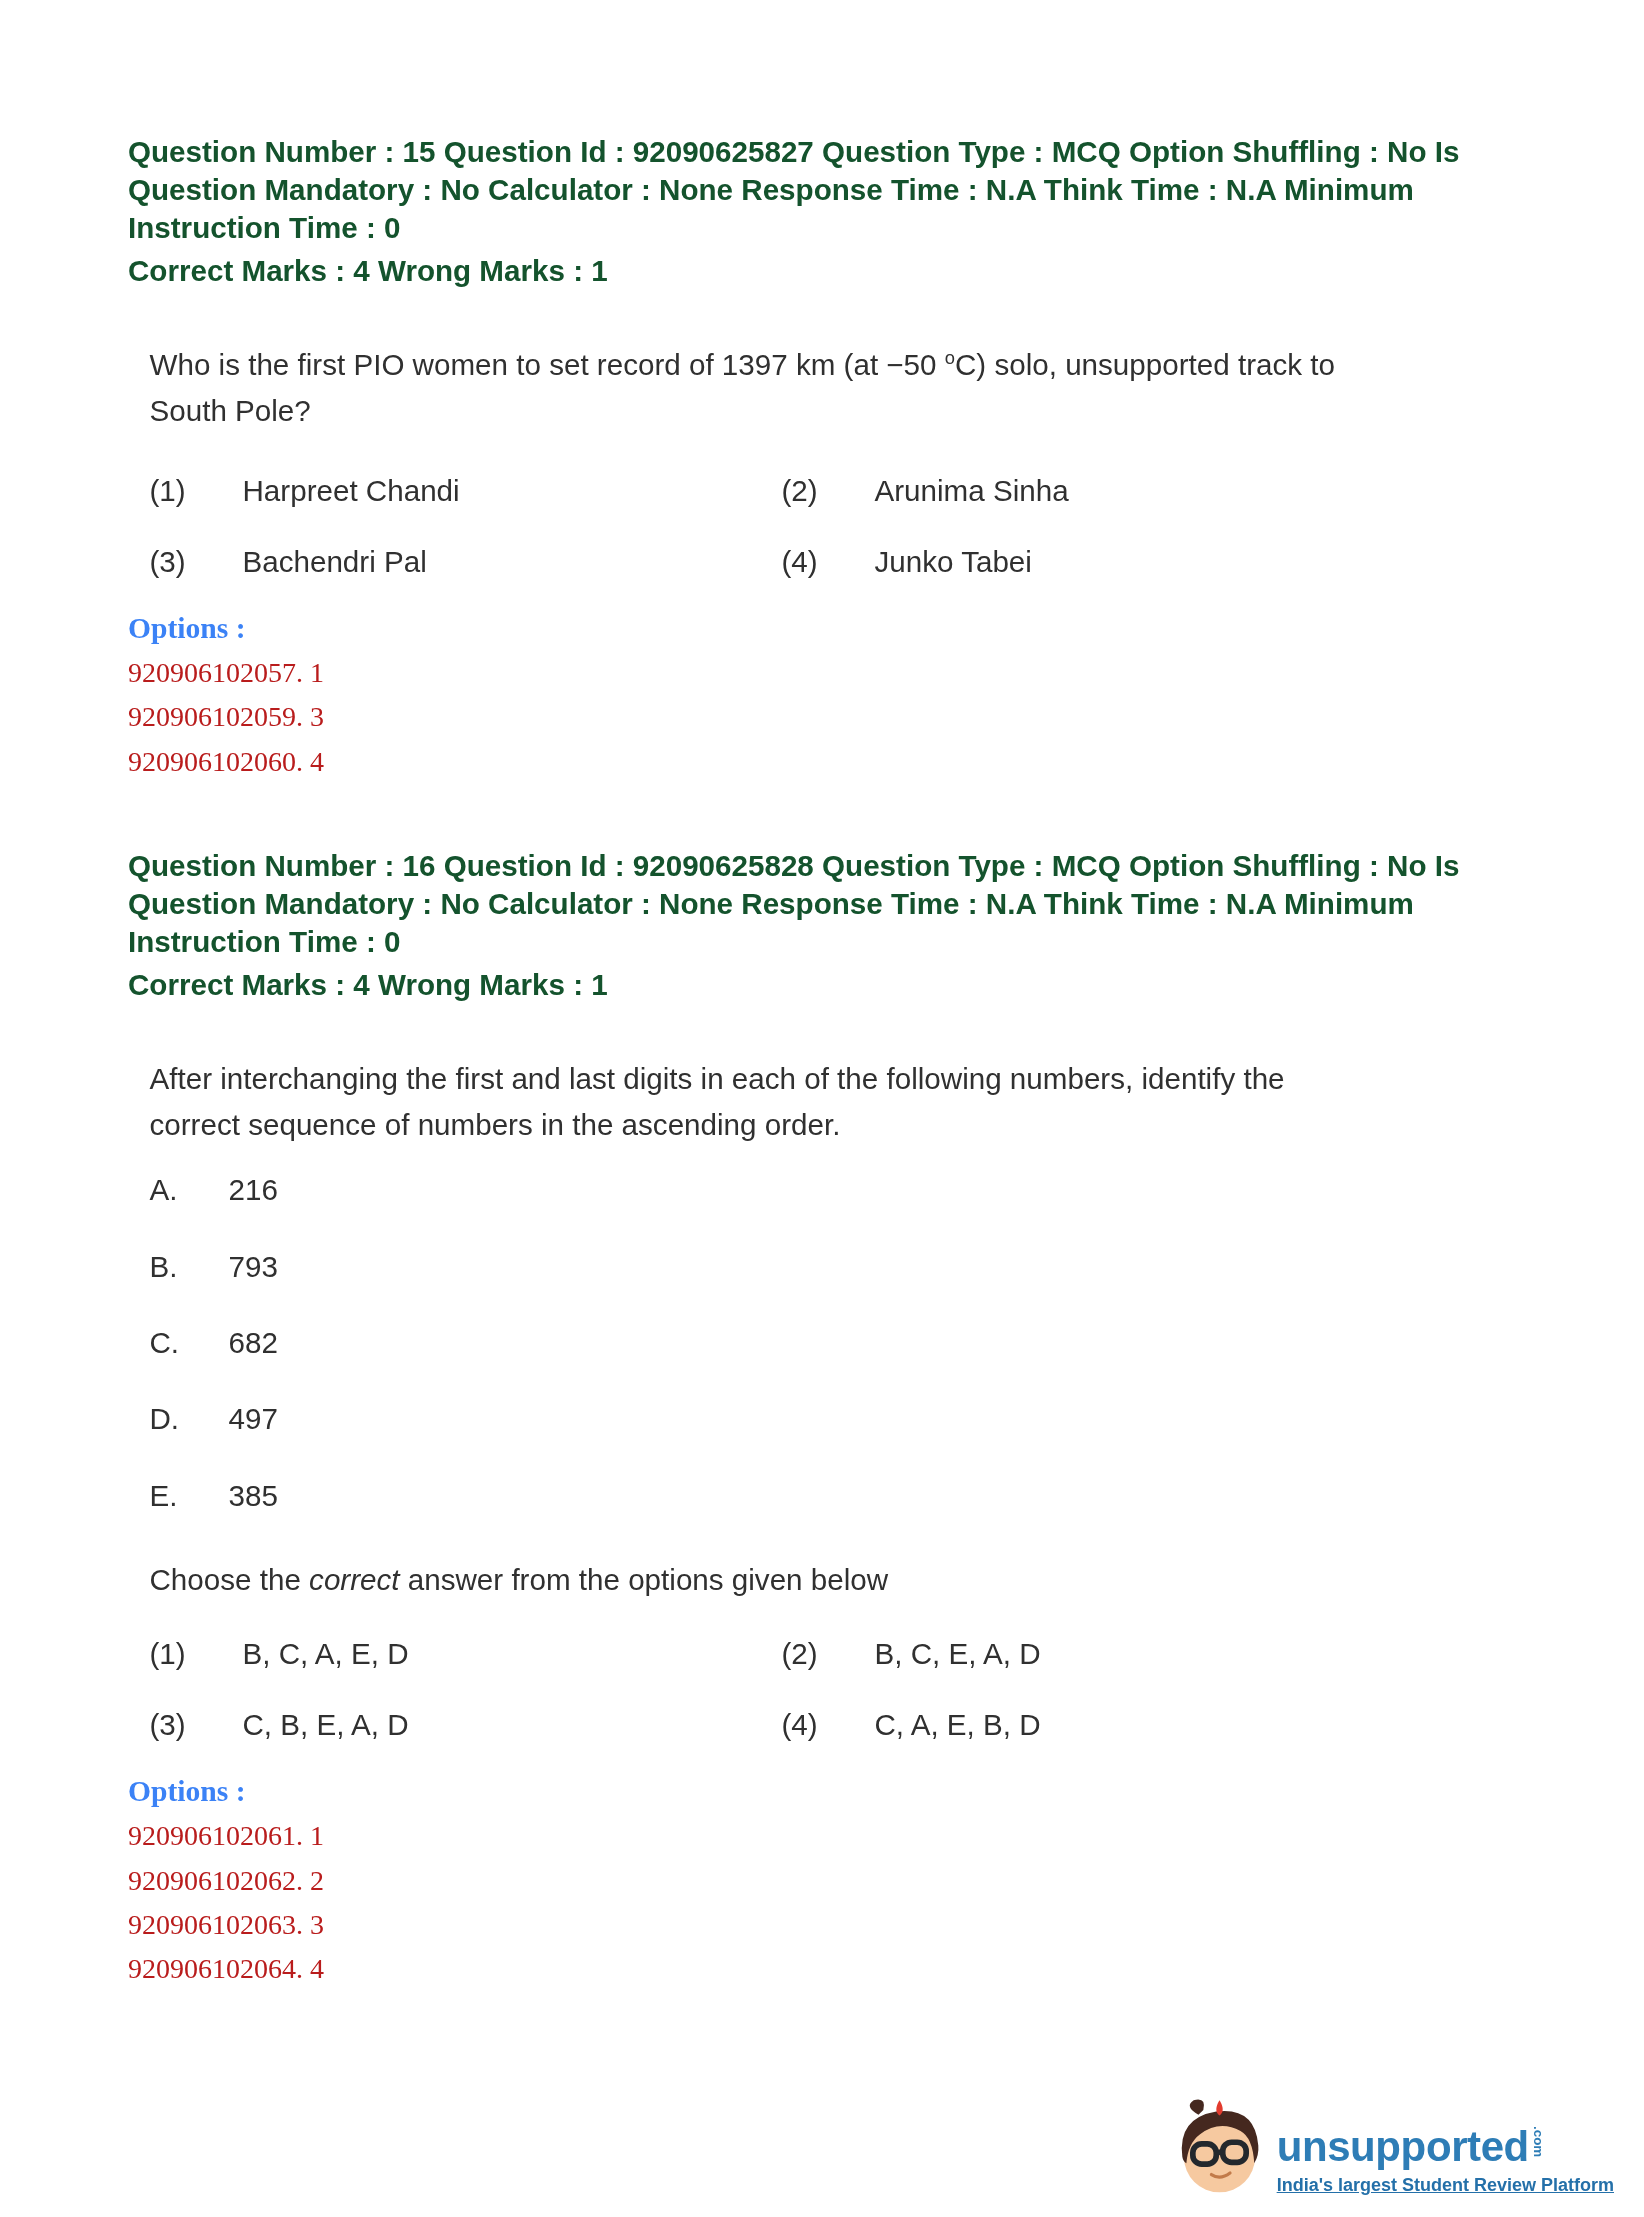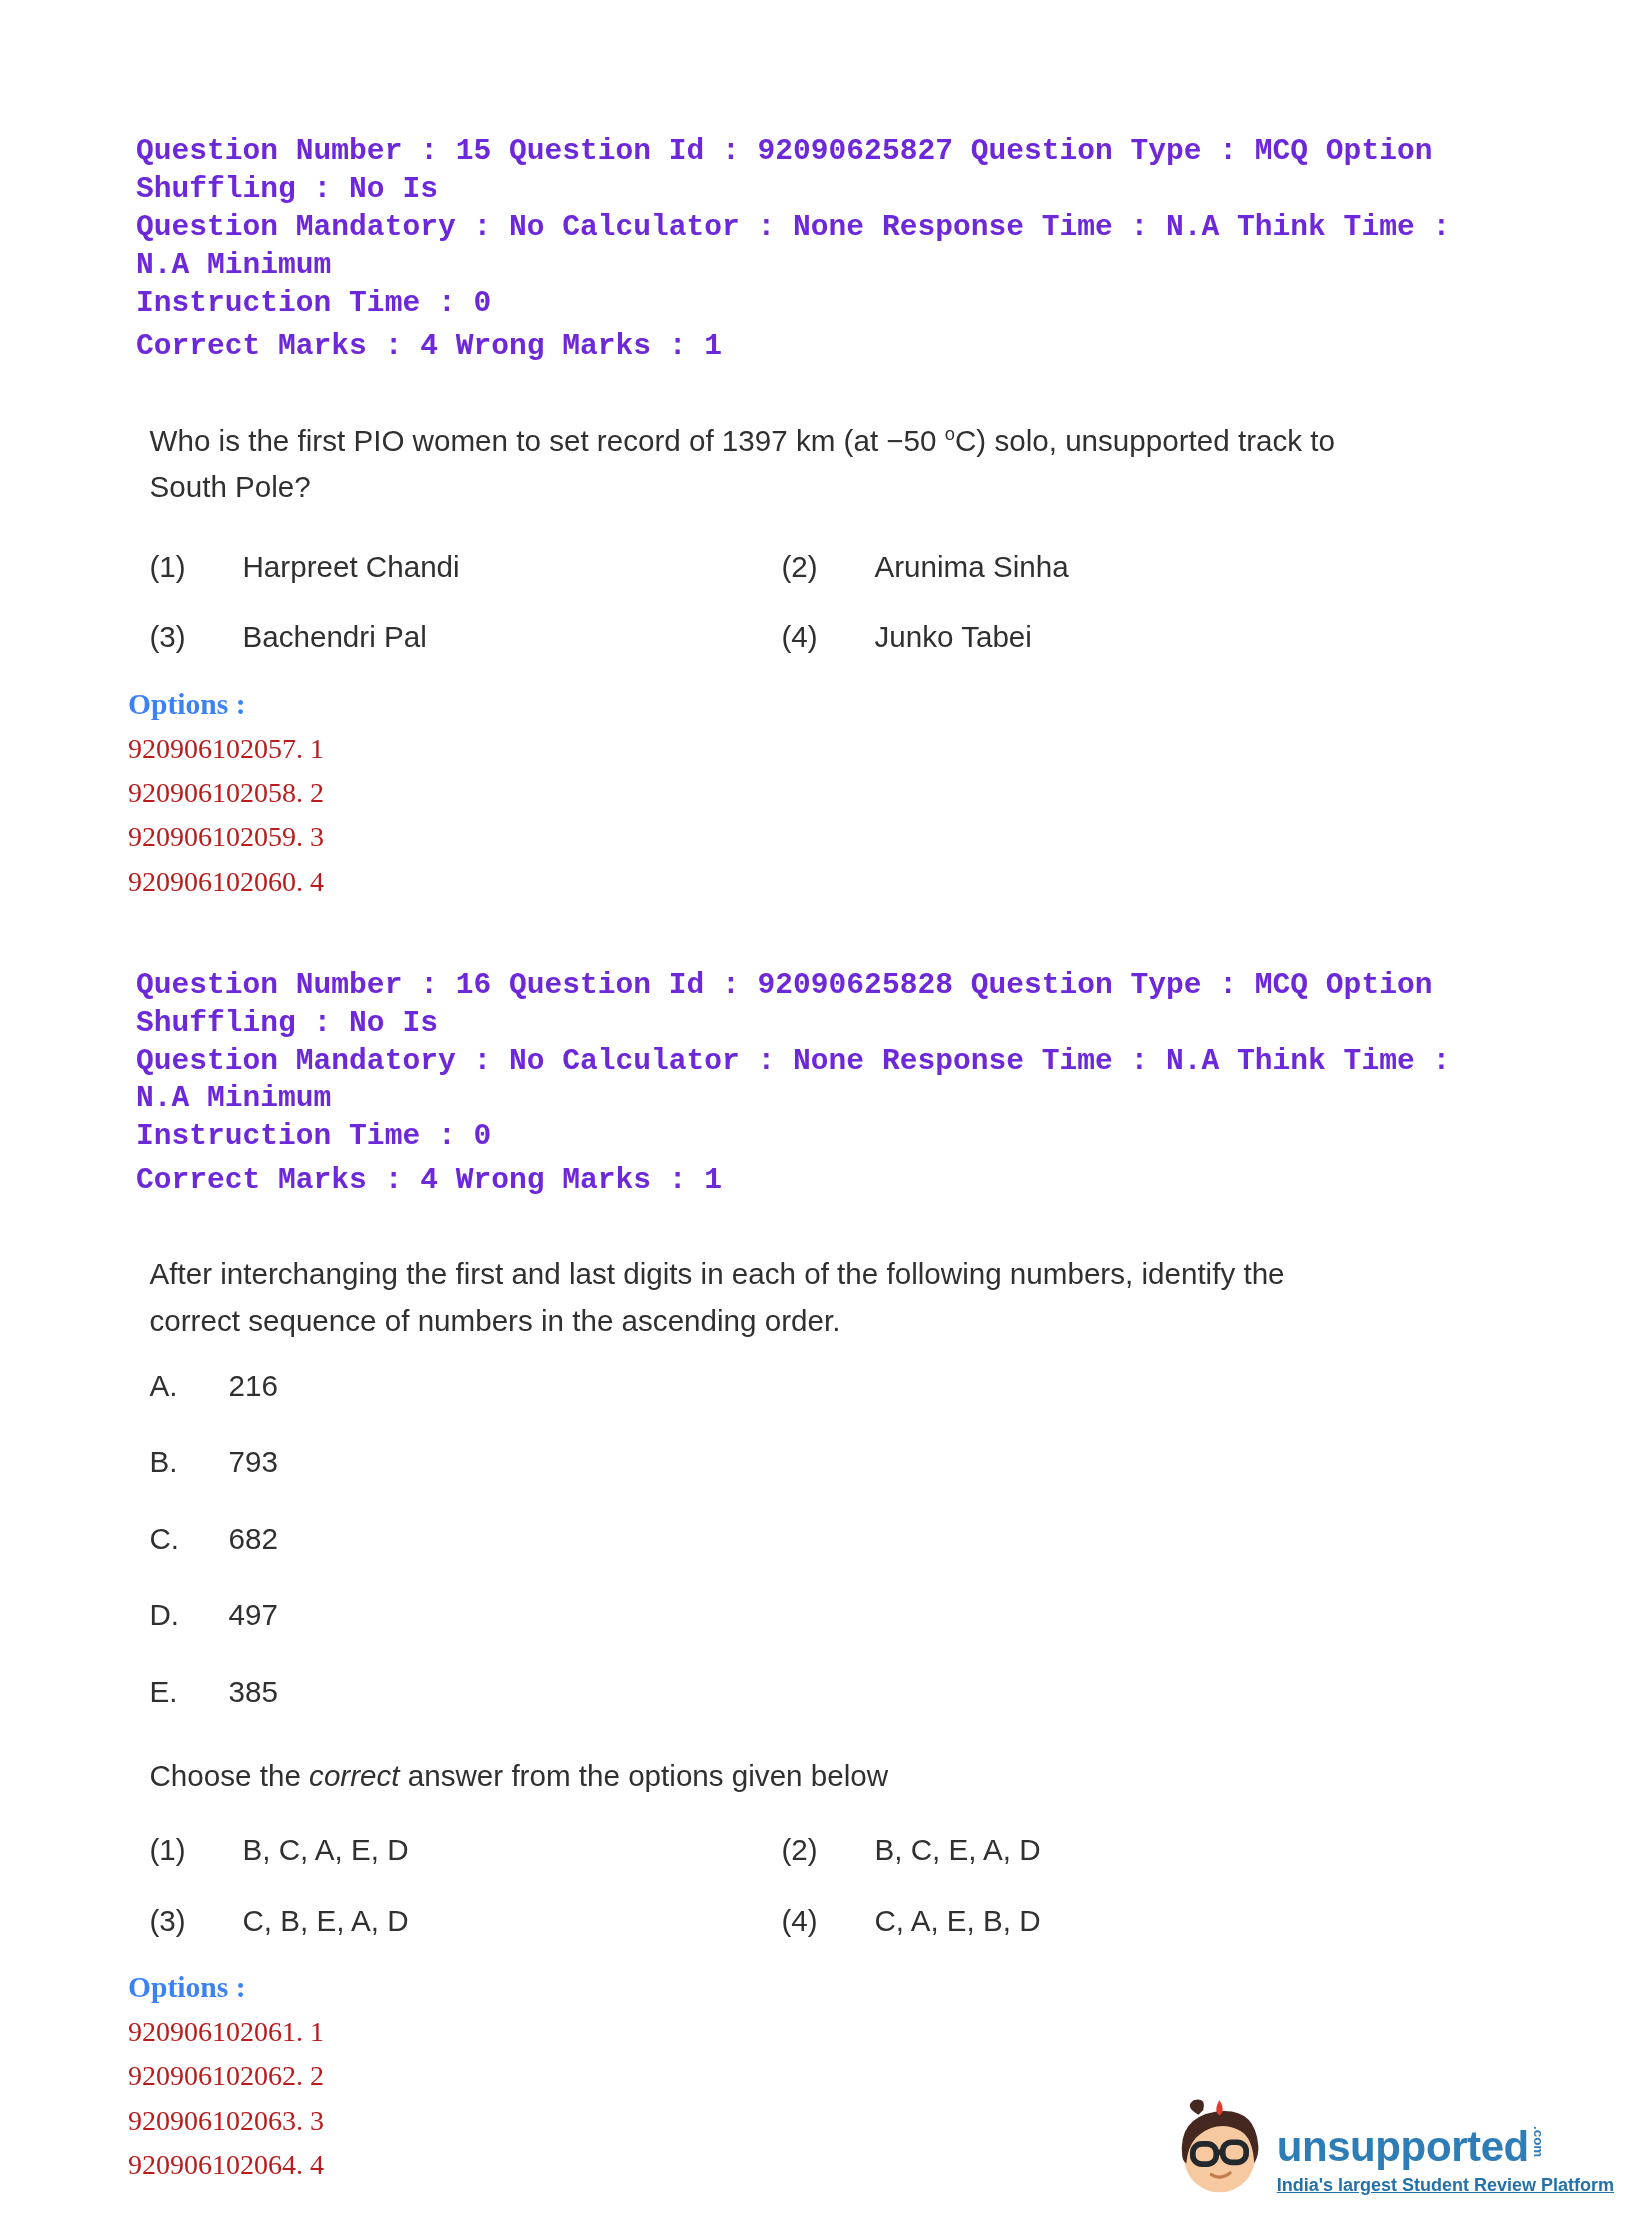--- a/index.html
+++ b/index.html
@@ -8,26 +8,25 @@
     position: relative;
     width: 1644px;
     height: 2217px;
     background: #ffffff;
     overflow: hidden;
     font-family: "Liberation Sans", sans-serif;
   }
   .content { padding: 133px 125px 0 128px; }
 
   .q-header {
-    font-family: Liberation Mono, monospace;
+    font-family: Liberation Sans, sans-serif;
     font-weight: 700;
     font-size: 29.6px;
     line-height: 1.28;
-    color: #6d28d9;
-    margin-left: 8px;
+    color: #14532d;
   }
   .marks { margin-top: 5.4px; }
 
   .q-text {
     margin: 52px 0 0 21.5px;
     font-size: 29.6px;
     line-height: 1.56;
     color: #303030;
   }
   .sup { font-size: 0.62em; }
@@ -136,21 +135,20 @@
         </div>
         <div class="choice">
           <span class="num">(4)</span>
           <span class="label">Junko Tabei</span>
         </div>
       </div>
 
       <div class="options-label">Options :</div>
       <div class="option-ids">
         <div>920906102057. 1</div>
-        <div>920906102058. 2</div>
         <div>920906102059. 3</div>
         <div>920906102060. 4</div>
       </div>
     </section>
 
     <section class="section-gap">
       <div class="q-header">
         <div>Question Number : 16 Question Id : 92090625828 Question Type : MCQ Option Shuffling : No Is</div>
         <div>Question Mandatory : No Calculator : None Response Time : N.A Think Time : N.A Minimum</div>
         <div>Instruction Time : 0</div>

